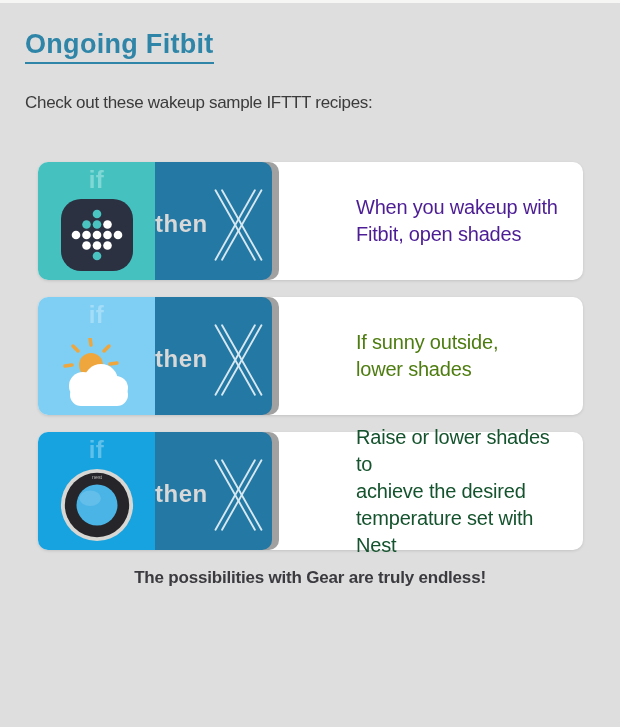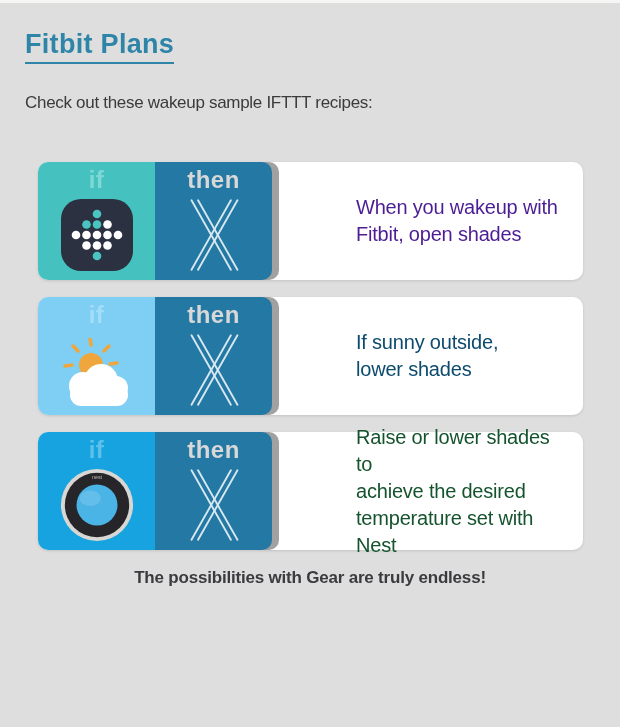--- a/index.html
+++ b/index.html
@@ -60,21 +60,21 @@
   .if-block {
     width: 117px; height: 118px;
     border-radius: 10px 0 0 10px;
     display: flex; flex-direction: column; align-items: center;
     padding-top: 5px;
   }
   .then-block {
     width: 117px; height: 118px;
     border-radius: 0 10px 10px 0;
     box-shadow: 7px 0 0 #a1a1a1;
-    display: flex; flex-direction: column; align-items: center;
+    display: flex; align-items: center;
     padding-top: 5px;
   }
   .block-label {
     font-size: 24px;
     line-height: 26px;
     font-weight: bold;
     letter-spacing: 0.5px;
   }
   .if-icon-area {
     flex: 1;
@@ -108,21 +108,21 @@
   }
 </style>
 </head>
 <body>
 
 <div class="top-strip"></div>
 
 <div class="page" style="color: rgb(59, 59, 59);">
 
   <h1 class="section-title" style="color: rgb(46, 133, 167);">
-    <span>Fitbit Plans</span>
+    <span>Ongoing Fitbit</span>
   </h1>
 
 
   <p class="lead">Check out these wakeup sample IFTTT recipes:</p>
 
   <div class="recipes">
 
     <div class="recipe">
       <div class="recipe-visual">
         <div class="if-block" style="background-color: rgb(69, 194, 192);">
@@ -191,21 +191,21 @@
           <svg class="x-logo" width="60" height="80" viewBox="0 0 64 84">
             <g fill="none" stroke-width="2" stroke-linecap="round" style="stroke: rgb(215, 232, 241);">
               <line x1="8" y1="5" x2="50" y2="79"></line>
               <line x1="15" y1="5" x2="57" y2="79"></line>
               <line x1="50" y1="5" x2="8" y2="79"></line>
               <line x1="57" y1="5" x2="15" y2="79"></line>
             </g>
           </svg>
         </div>
       </div>
-      <div class="recipe-text" style="color: #0c4a6e;">If sunny outside,
+      <div class="recipe-text" style="color: #4d7c0f;">If sunny outside,
 lower shades</div>
     </div>
 
     <div class="recipe">
       <div class="recipe-visual">
         <div class="if-block" style="background-color: rgb(23, 163, 223);">
           <div class="block-label" style="color: rgb(95, 192, 234);">if</div>
           <div class="if-icon-area">
             <svg width="78" height="78" viewBox="0 0 80 80" style="margin-top:-4px">
               <circle cx="40" cy="40" r="37" style="fill: rgb(216, 215, 211);"></circle>

